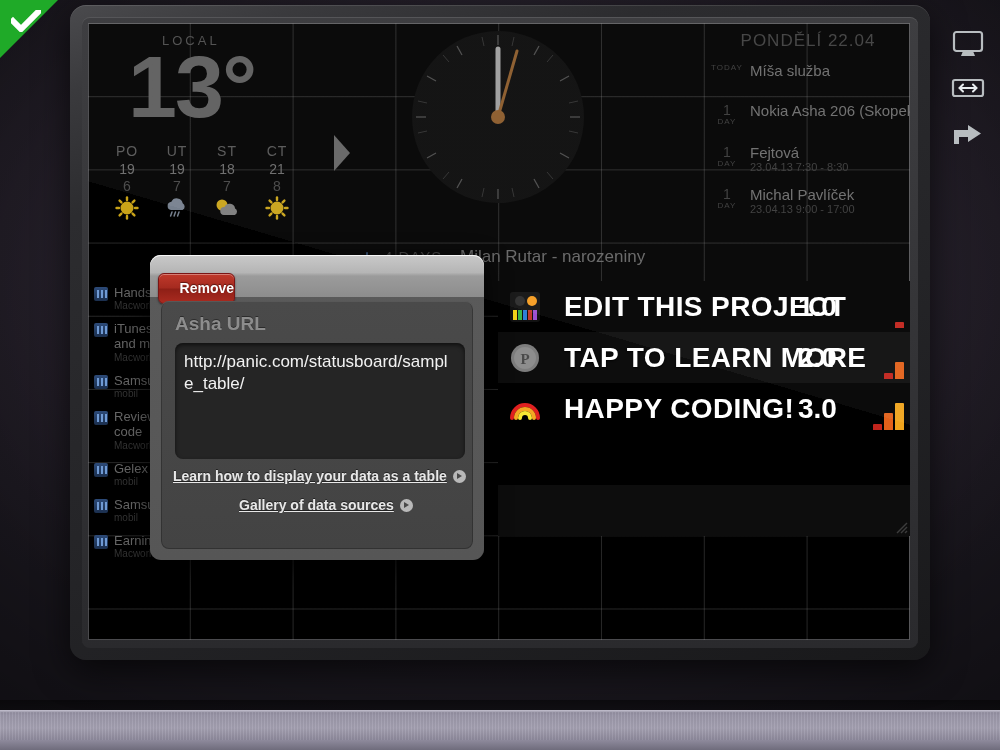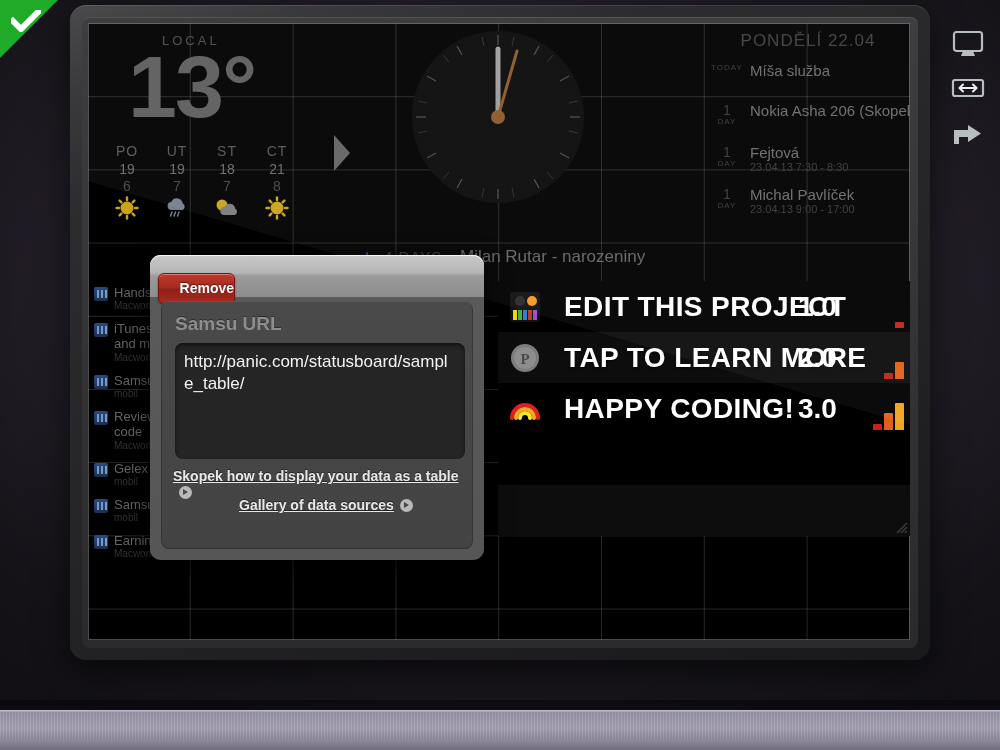--- a/index.html
+++ b/index.html
@@ -562,24 +562,24 @@
   </div>
 
   <div id="glare"></div>
 </div>
 
 <div id="dlg-pointer"></div>
 <div id="dialog">
   <div id="dlg-titlebar"></div>
   <div id="remove-btn">Remove</div>
   <div id="dlg-body">
-    <div id="url-label">Samsu URL</div>
+    <div id="url-label">Asha URL</div>
     <textarea id="url-field" style="">http://panic.com/statusboard/sample_table/</textarea>
     <div class="dlg-link" id="link1">
-      <span>Skopek how to display your data as a table</span><span class="go"></span>
+      <span>Learn how to display your data as a table</span><span class="go"></span>
     </div>
     <div class="dlg-link" id="link2">
       <span>Gallery of data sources</span><span class="go"></span>
     </div>
   </div>
 </div>
 
 <div id="ribbon"></div>
 <svg id="check" viewBox="0 0 30 22">
   <path d="M2 11 L10 19 L28 1" fill="none" stroke="#ffffff" stroke-width="6" stroke-linecap="square"></path>

